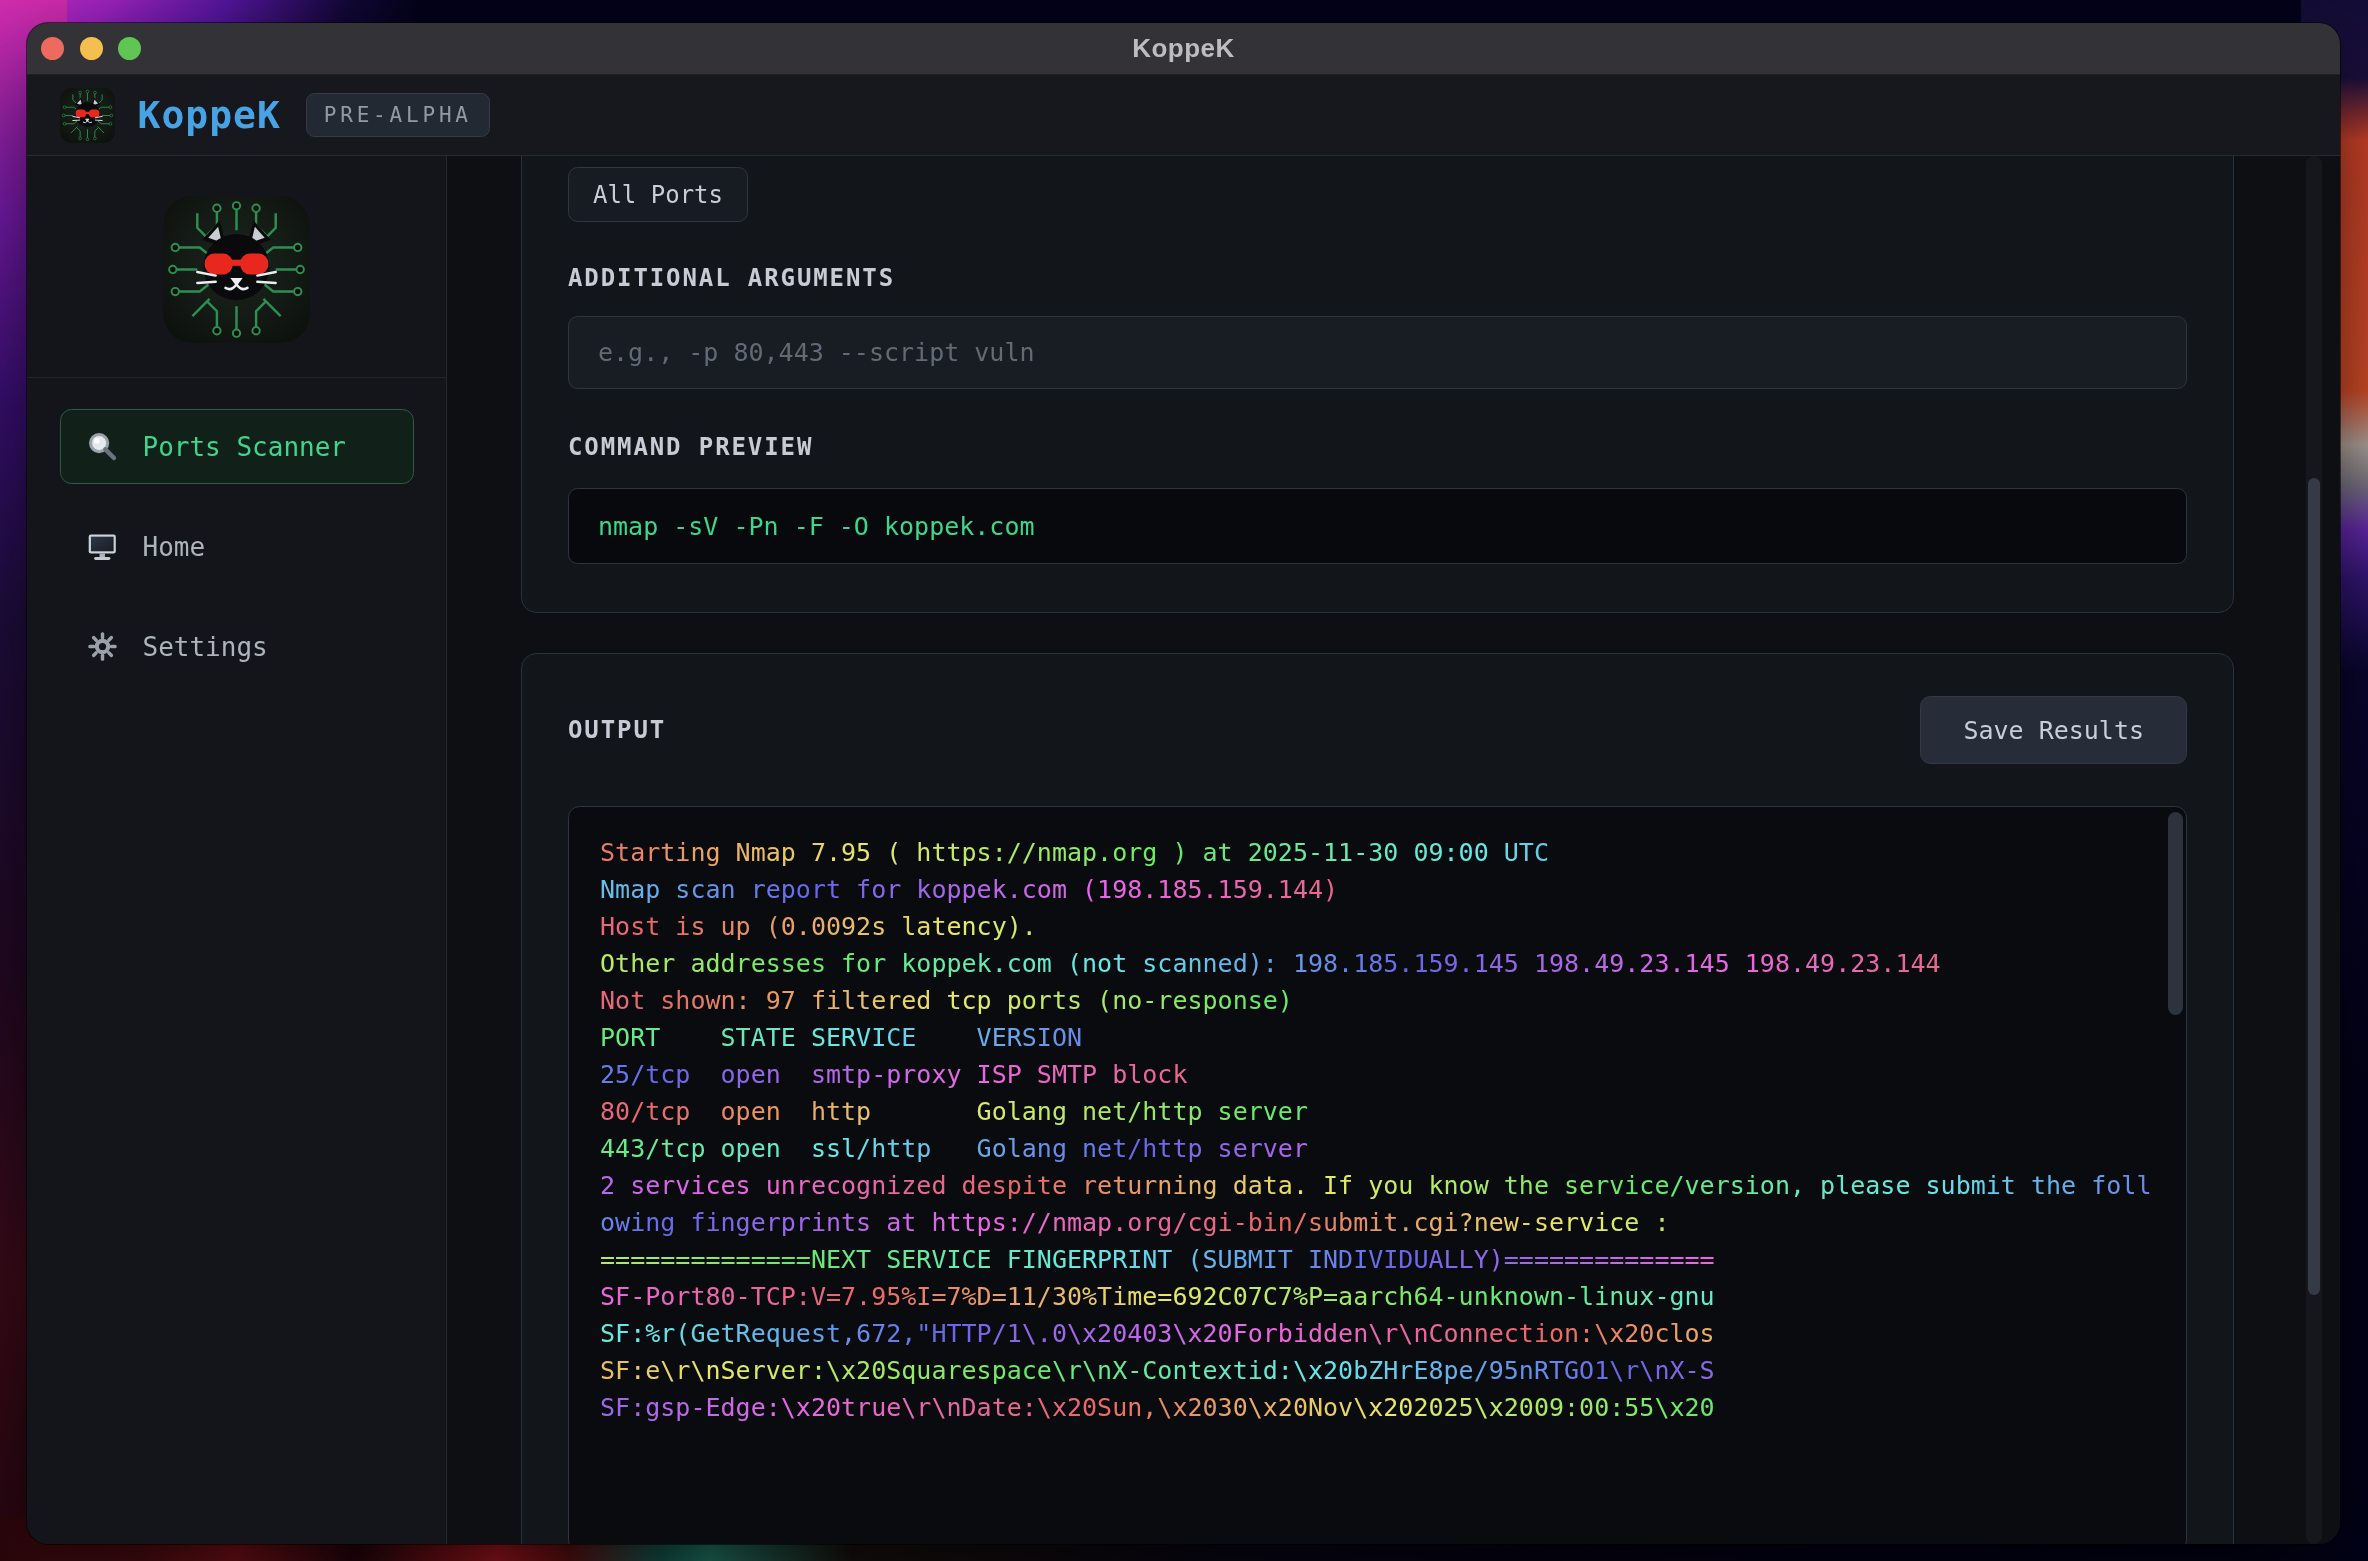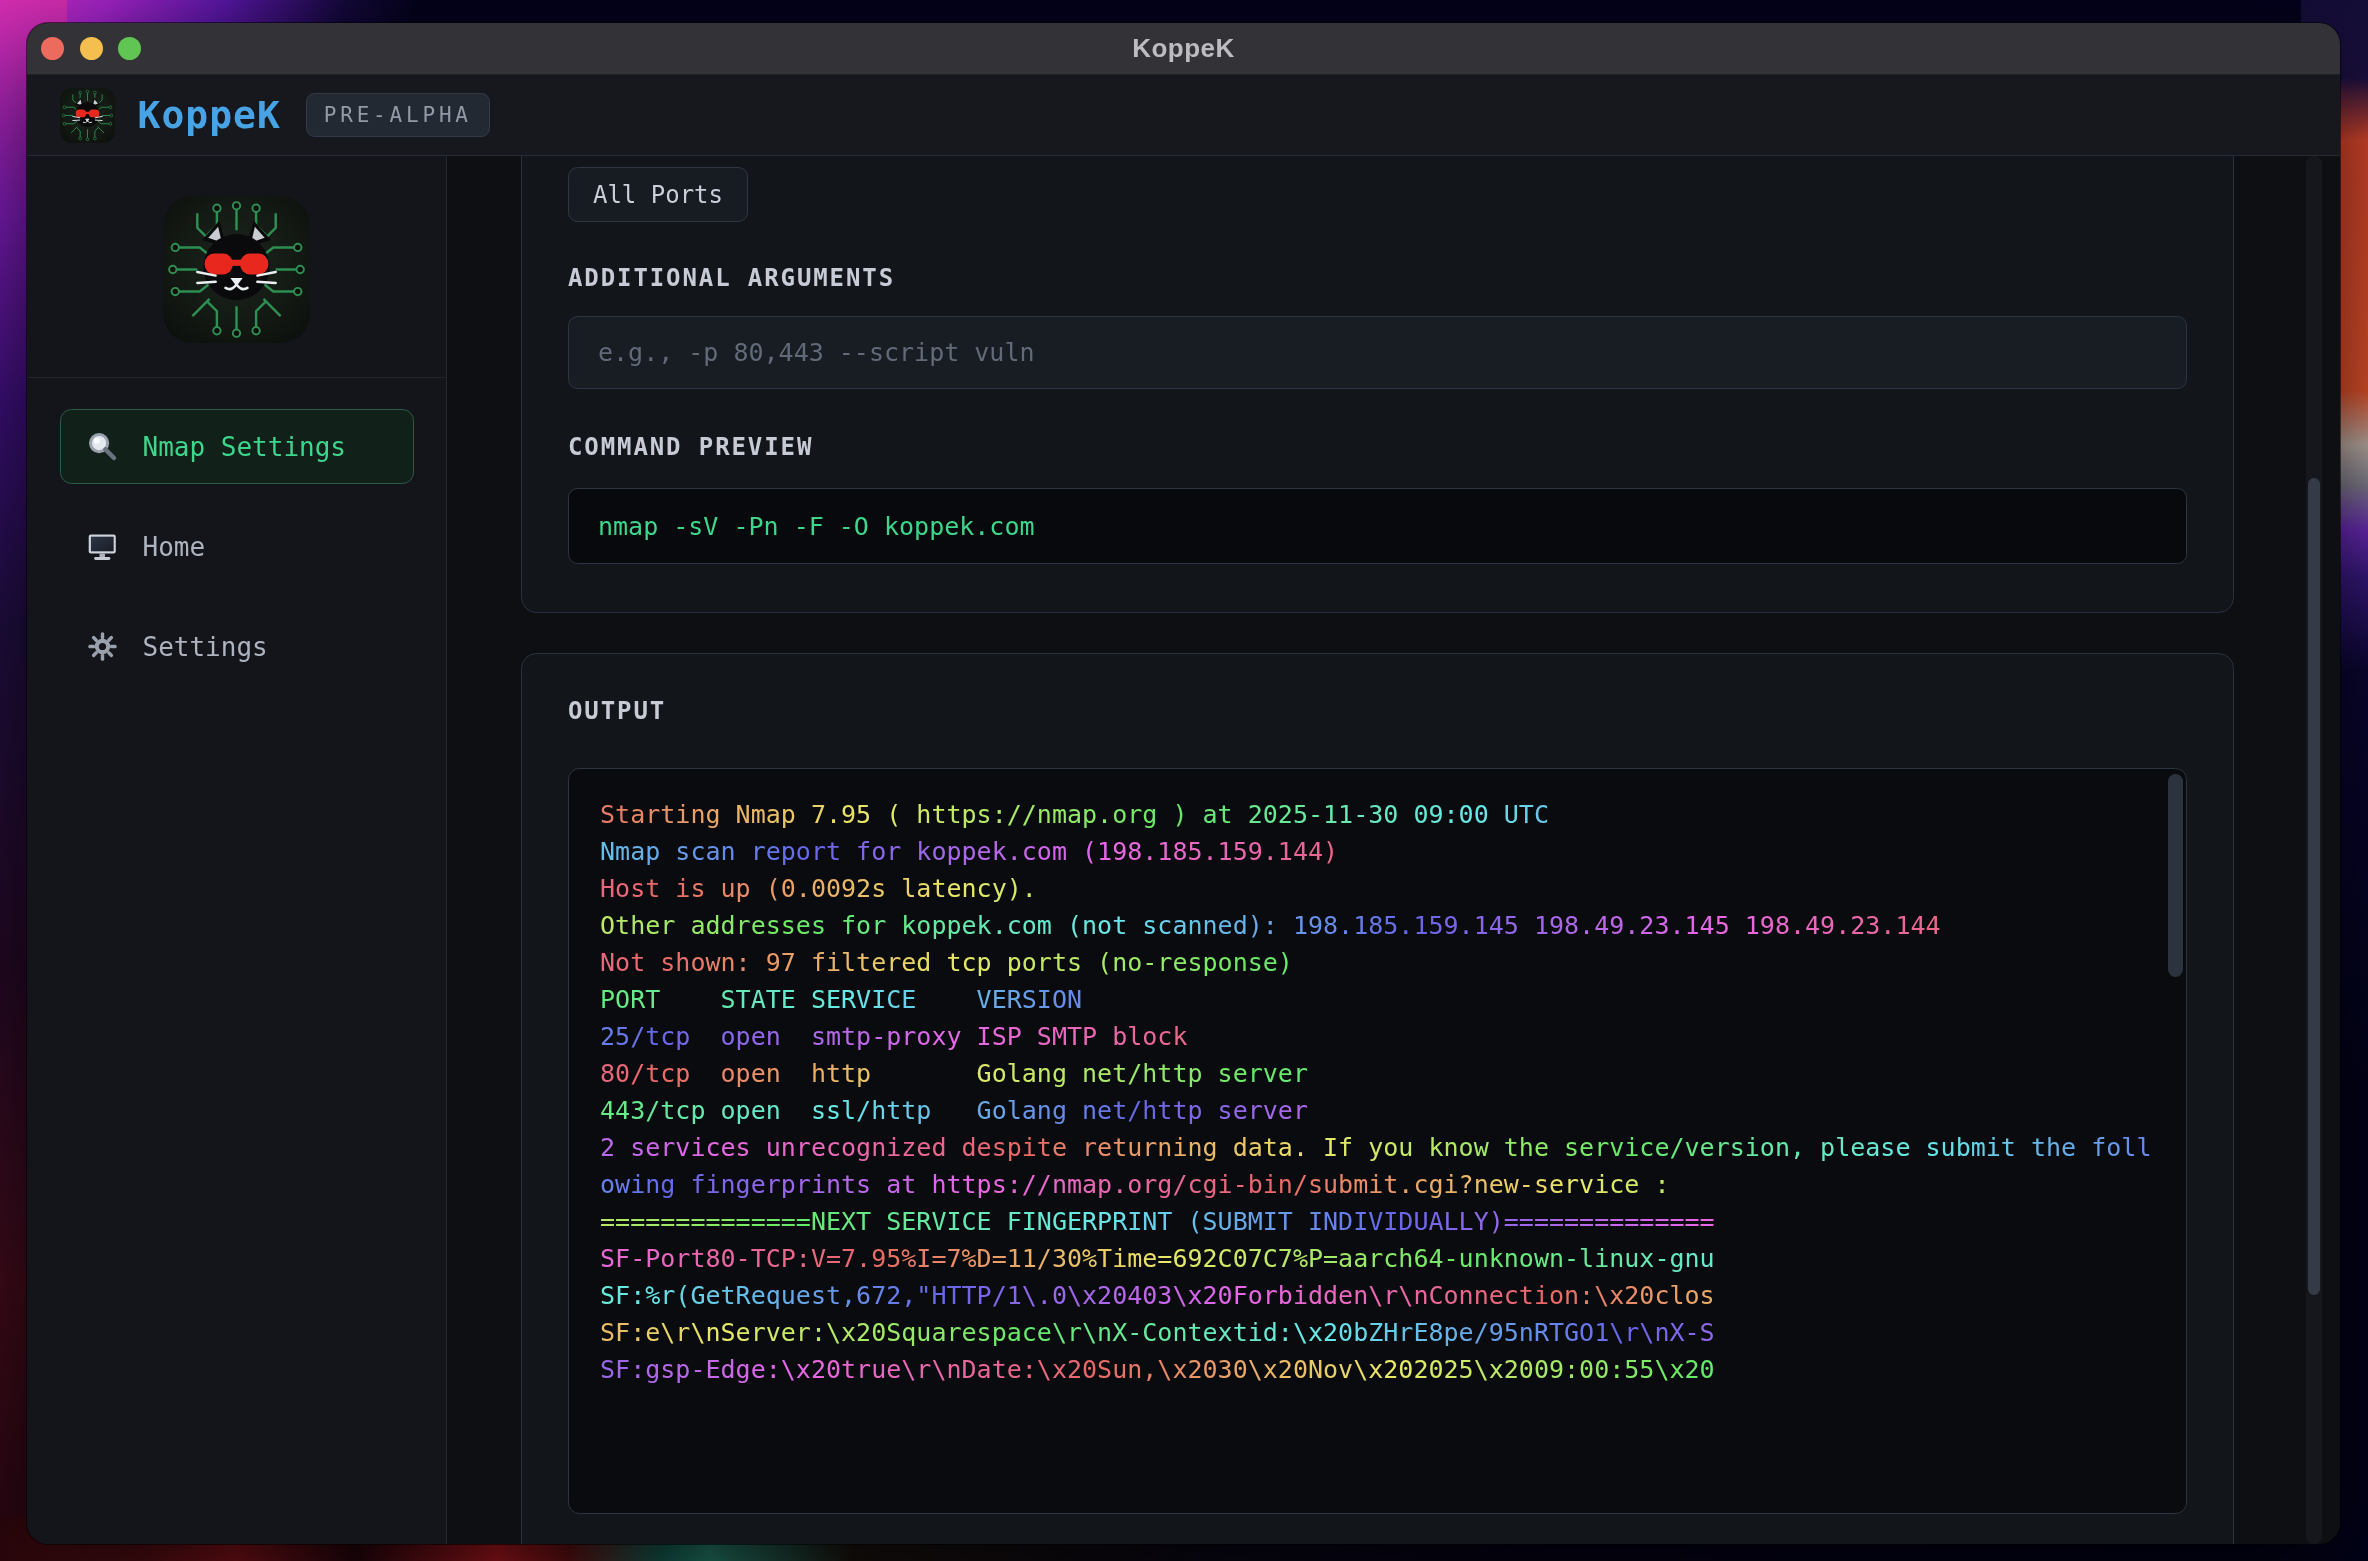--- a/index.html
+++ b/index.html
@@ -237,21 +237,21 @@
 
 
         <div class="nav-item active">
           <span class="nicon">
             <svg width="32.5" height="32.5" viewBox="0 0 36 36">
               <circle cx="14.5" cy="14.5" r="9.5" fill="#e4e9ee" stroke="#9aa2ad" stroke-width="3.4"></circle>
               <circle cx="12" cy="12" r="3.2" fill="#ffffff" opacity="0.85"></circle>
               <line x1="21.5" y1="21.5" x2="31" y2="31" stroke="#6b7280" stroke-width="5" stroke-linecap="round"></line>
             </svg>
           </span>
-          <span>Nmap Settings</span>
+          <span>Ports Scanner</span>
         </div>
 
         <div class="nav-item">
           <span class="nicon">
             <svg width="32.5" height="32.5" viewBox="0 0 36 36">
               <rect x="3" y="5" width="30" height="21" rx="2.5" fill="#cdd3da"></rect>
               <rect x="5.5" y="7.5" width="25" height="16" fill="#20242c"></rect>
               <rect x="5.5" y="7.5" width="25" height="16" fill="url(#scr)" opacity="0.5"></rect>
               <defs>
                   <linearGradient id="scr" x1="0" y1="0" x2="1" y2="1">
@@ -305,20 +305,21 @@
           <div class="sec-label second">COMMAND PREVIEW</div>
           <div class="cmd-box">
             <span class="cmd-text">nmap -sV -Pn -F -O koppek.com</span>
           </div>
 
         </div>
 
         <div class="card output-card">
           <div class="output-head">
             <span class="sec-label" style="margin-top:0">OUTPUT</span>
+            <button class="save-btn">Save Results</button>
           </div>
           <div class="terminal">
             <div>
                 <div class="tline"><span style="color: rgb(233, 121, 103);">S</span><span style="color: rgb(233, 127, 103);">t</span><span style="color: rgb(233, 134, 103);">a</span><span style="color: rgb(233, 140, 103);">r</span><span style="color: rgb(233, 147, 103);">t</span><span style="color: rgb(233, 153, 103);">i</span><span style="color: rgb(233, 160, 103);">n</span><span style="color: rgb(233, 166, 103);">g</span><span style="color: rgb(233, 173, 103);"> </span><span style="color: rgb(233, 179, 103);">N</span><span style="color: rgb(233, 186, 103);">m</span><span style="color: rgb(233, 192, 103);">a</span><span style="color: rgb(233, 199, 103);">p</span><span style="color: rgb(233, 205, 103);"> </span><span style="color: rgb(233, 212, 103);">7</span><span style="color: rgb(233, 218, 103);">.</span><span style="color: rgb(233, 225, 103);">9</span><span style="color: rgb(233, 231, 103);">5</span><span style="color: rgb(229, 233, 103);"> </span><span style="color: rgb(222, 233, 103);">(</span><span style="color: rgb(216, 233, 103);"> </span><span style="color: rgb(209, 233, 103);">h</span><span style="color: rgb(203, 233, 103);">t</span><span style="color: rgb(196, 233, 103);">t</span><span style="color: rgb(190, 233, 103);">p</span><span style="color: rgb(183, 233, 103);">s</span><span style="color: rgb(177, 233, 103);">:</span><span style="color: rgb(170, 233, 103);">/</span><span style="color: rgb(164, 233, 103);">/</span><span style="color: rgb(157, 233, 103);">n</span><span style="color: rgb(151, 233, 103);">m</span><span style="color: rgb(144, 233, 103);">a</span><span style="color: rgb(138, 233, 103);">p</span><span style="color: rgb(131, 233, 103);">.</span><span style="color: rgb(125, 233, 103);">o</span><span style="color: rgb(118, 233, 103);">r</span><span style="color: rgb(112, 233, 103);">g</span><span style="color: rgb(105, 233, 103);"> </span><span style="color: rgb(103, 233, 108);">)</span><span style="color: rgb(103, 233, 114);"> </span><span style="color: rgb(103, 233, 121);">a</span><span style="color: rgb(103, 233, 127);">t</span><span style="color: rgb(103, 233, 134);"> </span><span style="color: rgb(103, 233, 140);">2</span><span style="color: rgb(103, 233, 147);">0</span><span style="color: rgb(103, 233, 153);">2</span><span style="color: rgb(103, 233, 160);">5</span><span style="color: rgb(103, 233, 166);">-</span><span style="color: rgb(103, 233, 173);">1</span><span style="color: rgb(103, 233, 179);">1</span><span style="color: rgb(103, 233, 186);">-</span><span style="color: rgb(103, 233, 192);">3</span><span style="color: rgb(103, 233, 199);">0</span><span style="color: rgb(103, 233, 205);"> </span><span style="color: rgb(103, 233, 212);">0</span><span style="color: rgb(103, 233, 218);">9</span><span style="color: rgb(103, 233, 225);">:</span><span style="color: rgb(103, 233, 231);">0</span><span style="color: rgb(103, 229, 233);">0</span><span style="color: rgb(103, 222, 233);"> </span><span style="color: rgb(103, 216, 233);">U</span><span style="color: rgb(103, 209, 233);">T</span><span style="color: rgb(103, 203, 233);">C</span></div>
                 <div class="tline"><span style="color: rgb(103, 190, 233);">N</span><span style="color: rgb(103, 183, 233);">m</span><span style="color: rgb(103, 177, 233);">a</span><span style="color: rgb(103, 170, 233);">p</span><span style="color: rgb(103, 164, 233);"> </span><span style="color: rgb(103, 157, 233);">s</span><span style="color: rgb(103, 151, 233);">c</span><span style="color: rgb(103, 144, 233);">a</span><span style="color: rgb(103, 138, 233);">n</span><span style="color: rgb(103, 131, 233);"> </span><span style="color: rgb(103, 125, 233);">r</span><span style="color: rgb(103, 118, 233);">e</span><span style="color: rgb(103, 112, 233);">p</span><span style="color: rgb(103, 105, 233);">o</span><span style="color: rgb(108, 103, 233);">r</span><span style="color: rgb(114, 103, 233);">t</span><span style="color: rgb(121, 103, 233);"> </span><span style="color: rgb(127, 103, 233);">f</span><span style="color: rgb(134, 103, 233);">o</span><span style="color: rgb(140, 103, 233);">r</span><span style="color: rgb(147, 103, 233);"> </span><span style="color: rgb(153, 103, 233);">k</span><span style="color: rgb(160, 103, 233);">o</span><span style="color: rgb(166, 103, 233);">p</span><span style="color: rgb(173, 103, 233);">p</span><span style="color: rgb(179, 103, 233);">e</span><span style="color: rgb(186, 103, 233);">k</span><span style="color: rgb(192, 103, 233);">.</span><span style="color: rgb(199, 103, 233);">c</span><span style="color: rgb(205, 103, 233);">o</span><span style="color: rgb(212, 103, 233);">m</span><span style="color: rgb(218, 103, 233);"> </span><span style="color: rgb(225, 103, 233);">(</span><span style="color: rgb(231, 103, 233);">1</span><span style="color: rgb(233, 103, 229);">9</span><span style="color: rgb(233, 103, 222);">8</span><span style="color: rgb(233, 103, 216);">.</span><span style="color: rgb(233, 103, 209);">1</span><span style="color: rgb(233, 103, 203);">8</span><span style="color: rgb(233, 103, 196);">5</span><span style="color: rgb(233, 103, 190);">.</span><span style="color: rgb(233, 103, 183);">1</span><span style="color: rgb(233, 103, 177);">5</span><span style="color: rgb(233, 103, 170);">9</span><span style="color: rgb(233, 103, 164);">.</span><span style="color: rgb(233, 103, 157);">1</span><span style="color: rgb(233, 103, 151);">4</span><span style="color: rgb(233, 103, 144);">4</span><span style="color: rgb(233, 103, 138);">)</span></div>
                 <div class="tline"><span style="color: rgb(233, 103, 125);">H</span><span style="color: rgb(233, 103, 118);">o</span><span style="color: rgb(233, 103, 112);">s</span><span style="color: rgb(233, 103, 105);">t</span><span style="color: rgb(233, 108, 103);"> </span><span style="color: rgb(233, 114, 103);">i</span><span style="color: rgb(233, 121, 103);">s</span><span style="color: rgb(233, 127, 103);"> </span><span style="color: rgb(233, 134, 103);">u</span><span style="color: rgb(233, 140, 103);">p</span><span style="color: rgb(233, 147, 103);"> </span><span style="color: rgb(233, 153, 103);">(</span><span style="color: rgb(233, 160, 103);">0</span><span style="color: rgb(233, 166, 103);">.</span><span style="color: rgb(233, 173, 103);">0</span><span style="color: rgb(233, 179, 103);">0</span><span style="color: rgb(233, 186, 103);">9</span><span style="color: rgb(233, 192, 103);">2</span><span style="color: rgb(233, 199, 103);">s</span><span style="color: rgb(233, 205, 103);"> </span><span style="color: rgb(233, 212, 103);">l</span><span style="color: rgb(233, 218, 103);">a</span><span style="color: rgb(233, 225, 103);">t</span><span style="color: rgb(233, 231, 103);">e</span><span style="color: rgb(229, 233, 103);">n</span><span style="color: rgb(222, 233, 103);">c</span><span style="color: rgb(216, 233, 103);">y</span><span style="color: rgb(209, 233, 103);">)</span><span style="color: rgb(203, 233, 103);">.</span></div>
                 <div class="tline"><span style="color: rgb(190, 233, 103);">O</span><span style="color: rgb(183, 233, 103);">t</span><span style="color: rgb(177, 233, 103);">h</span><span style="color: rgb(170, 233, 103);">e</span><span style="color: rgb(164, 233, 103);">r</span><span style="color: rgb(157, 233, 103);"> </span><span style="color: rgb(151, 233, 103);">a</span><span style="color: rgb(144, 233, 103);">d</span><span style="color: rgb(138, 233, 103);">d</span><span style="color: rgb(131, 233, 103);">r</span><span style="color: rgb(125, 233, 103);">e</span><span style="color: rgb(118, 233, 103);">s</span><span style="color: rgb(112, 233, 103);">s</span><span style="color: rgb(105, 233, 103);">e</span><span style="color: rgb(103, 233, 108);">s</span><span style="color: rgb(103, 233, 114);"> </span><span style="color: rgb(103, 233, 121);">f</span><span style="color: rgb(103, 233, 127);">o</span><span style="color: rgb(103, 233, 134);">r</span><span style="color: rgb(103, 233, 140);"> </span><span style="color: rgb(103, 233, 147);">k</span><span style="color: rgb(103, 233, 153);">o</span><span style="color: rgb(103, 233, 160);">p</span><span style="color: rgb(103, 233, 166);">p</span><span style="color: rgb(103, 233, 173);">e</span><span style="color: rgb(103, 233, 179);">k</span><span style="color: rgb(103, 233, 186);">.</span><span style="color: rgb(103, 233, 192);">c</span><span style="color: rgb(103, 233, 199);">o</span><span style="color: rgb(103, 233, 205);">m</span><span style="color: rgb(103, 233, 212);"> </span><span style="color: rgb(103, 233, 218);">(</span><span style="color: rgb(103, 233, 225);">n</span><span style="color: rgb(103, 233, 231);">o</span><span style="color: rgb(103, 229, 233);">t</span><span style="color: rgb(103, 222, 233);"> </span><span style="color: rgb(103, 216, 233);">s</span><span style="color: rgb(103, 209, 233);">c</span><span style="color: rgb(103, 203, 233);">a</span><span style="color: rgb(103, 196, 233);">n</span><span style="color: rgb(103, 190, 233);">n</span><span style="color: rgb(103, 183, 233);">e</span><span style="color: rgb(103, 177, 233);">d</span><span style="color: rgb(103, 170, 233);">)</span><span style="color: rgb(103, 164, 233);">:</span><span style="color: rgb(103, 157, 233);"> </span><span style="color: rgb(103, 151, 233);">1</span><span style="color: rgb(103, 144, 233);">9</span><span style="color: rgb(103, 138, 233);">8</span><span style="color: rgb(103, 131, 233);">.</span><span style="color: rgb(103, 125, 233);">1</span><span style="color: rgb(103, 118, 233);">8</span><span style="color: rgb(103, 112, 233);">5</span><span style="color: rgb(103, 105, 233);">.</span><span style="color: rgb(108, 103, 233);">1</span><span style="color: rgb(114, 103, 233);">5</span><span style="color: rgb(121, 103, 233);">9</span><span style="color: rgb(127, 103, 233);">.</span><span style="color: rgb(134, 103, 233);">1</span><span style="color: rgb(140, 103, 233);">4</span><span style="color: rgb(147, 103, 233);">5</span><span style="color: rgb(153, 103, 233);"> </span><span style="color: rgb(160, 103, 233);">1</span><span style="color: rgb(166, 103, 233);">9</span><span style="color: rgb(173, 103, 233);">8</span><span style="color: rgb(179, 103, 233);">.</span><span style="color: rgb(186, 103, 233);">4</span><span style="color: rgb(192, 103, 233);">9</span><span style="color: rgb(199, 103, 233);">.</span><span style="color: rgb(205, 103, 233);">2</span><span style="color: rgb(212, 103, 233);">3</span><span style="color: rgb(218, 103, 233);">.</span><span style="color: rgb(225, 103, 233);">1</span><span style="color: rgb(231, 103, 233);">4</span><span style="color: rgb(233, 103, 229);">5</span><span style="color: rgb(233, 103, 222);"> </span><span style="color: rgb(233, 103, 216);">1</span><span style="color: rgb(233, 103, 209);">9</span><span style="color: rgb(233, 103, 203);">8</span><span style="color: rgb(233, 103, 196);">.</span><span style="color: rgb(233, 103, 190);">4</span><span style="color: rgb(233, 103, 183);">9</span><span style="color: rgb(233, 103, 177);">.</span><span style="color: rgb(233, 103, 170);">2</span><span style="color: rgb(233, 103, 164);">3</span><span style="color: rgb(233, 103, 157);">.</span><span style="color: rgb(233, 103, 151);">1</span><span style="color: rgb(233, 103, 144);">4</span><span style="color: rgb(233, 103, 138);">4</span></div>
                 <div class="tline"><span style="color: rgb(233, 103, 125);">N</span><span style="color: rgb(233, 103, 118);">o</span><span style="color: rgb(233, 103, 112);">t</span><span style="color: rgb(233, 103, 105);"> </span><span style="color: rgb(233, 108, 103);">s</span><span style="color: rgb(233, 114, 103);">h</span><span style="color: rgb(233, 121, 103);">o</span><span style="color: rgb(233, 127, 103);">w</span><span style="color: rgb(233, 134, 103);">n</span><span style="color: rgb(233, 140, 103);">:</span><span style="color: rgb(233, 147, 103);"> </span><span style="color: rgb(233, 153, 103);">9</span><span style="color: rgb(233, 160, 103);">7</span><span style="color: rgb(233, 166, 103);"> </span><span style="color: rgb(233, 173, 103);">f</span><span style="color: rgb(233, 179, 103);">i</span><span style="color: rgb(233, 186, 103);">l</span><span style="color: rgb(233, 192, 103);">t</span><span style="color: rgb(233, 199, 103);">e</span><span style="color: rgb(233, 205, 103);">r</span><span style="color: rgb(233, 212, 103);">e</span><span style="color: rgb(233, 218, 103);">d</span><span style="color: rgb(233, 225, 103);"> </span><span style="color: rgb(233, 231, 103);">t</span><span style="color: rgb(229, 233, 103);">c</span><span style="color: rgb(222, 233, 103);">p</span><span style="color: rgb(216, 233, 103);"> </span><span style="color: rgb(209, 233, 103);">p</span><span style="color: rgb(203, 233, 103);">o</span><span style="color: rgb(196, 233, 103);">r</span><span style="color: rgb(190, 233, 103);">t</span><span style="color: rgb(183, 233, 103);">s</span><span style="color: rgb(177, 233, 103);"> </span><span style="color: rgb(170, 233, 103);">(</span><span style="color: rgb(164, 233, 103);">n</span><span style="color: rgb(157, 233, 103);">o</span><span style="color: rgb(151, 233, 103);">-</span><span style="color: rgb(144, 233, 103);">r</span><span style="color: rgb(138, 233, 103);">e</span><span style="color: rgb(131, 233, 103);">s</span><span style="color: rgb(125, 233, 103);">p</span><span style="color: rgb(118, 233, 103);">o</span><span style="color: rgb(112, 233, 103);">n</span><span style="color: rgb(105, 233, 103);">s</span><span style="color: rgb(103, 233, 108);">e</span><span style="color: rgb(103, 233, 114);">)</span></div>
                 <div class="tline"><span style="color: rgb(103, 233, 127);">P</span><span style="color: rgb(103, 233, 134);">O</span><span style="color: rgb(103, 233, 140);">R</span><span style="color: rgb(103, 233, 147);">T</span><span style="color: rgb(103, 233, 153);"> </span><span style="color: rgb(103, 233, 160);"> </span><span style="color: rgb(103, 233, 166);"> </span><span style="color: rgb(103, 233, 173);"> </span><span style="color: rgb(103, 233, 179);">S</span><span style="color: rgb(103, 233, 186);">T</span><span style="color: rgb(103, 233, 192);">A</span><span style="color: rgb(103, 233, 199);">T</span><span style="color: rgb(103, 233, 205);">E</span><span style="color: rgb(103, 233, 212);"> </span><span style="color: rgb(103, 233, 218);">S</span><span style="color: rgb(103, 233, 225);">E</span><span style="color: rgb(103, 233, 231);">R</span><span style="color: rgb(103, 229, 233);">V</span><span style="color: rgb(103, 222, 233);">I</span><span style="color: rgb(103, 216, 233);">C</span><span style="color: rgb(103, 209, 233);">E</span><span style="color: rgb(103, 203, 233);"> </span><span style="color: rgb(103, 196, 233);"> </span><span style="color: rgb(103, 190, 233);"> </span><span style="color: rgb(103, 183, 233);"> </span><span style="color: rgb(103, 177, 233);">V</span><span style="color: rgb(103, 170, 233);">E</span><span style="color: rgb(103, 164, 233);">R</span><span style="color: rgb(103, 157, 233);">S</span><span style="color: rgb(103, 151, 233);">I</span><span style="color: rgb(103, 144, 233);">O</span><span style="color: rgb(103, 138, 233);">N</span></div>
                 <div class="tline"><span style="color: rgb(103, 125, 233);">2</span><span style="color: rgb(103, 118, 233);">5</span><span style="color: rgb(103, 112, 233);">/</span><span style="color: rgb(103, 105, 233);">t</span><span style="color: rgb(108, 103, 233);">c</span><span style="color: rgb(114, 103, 233);">p</span><span style="color: rgb(121, 103, 233);"> </span><span style="color: rgb(127, 103, 233);"> </span><span style="color: rgb(134, 103, 233);">o</span><span style="color: rgb(140, 103, 233);">p</span><span style="color: rgb(147, 103, 233);">e</span><span style="color: rgb(153, 103, 233);">n</span><span style="color: rgb(160, 103, 233);"> </span><span style="color: rgb(166, 103, 233);"> </span><span style="color: rgb(173, 103, 233);">s</span><span style="color: rgb(179, 103, 233);">m</span><span style="color: rgb(186, 103, 233);">t</span><span style="color: rgb(192, 103, 233);">p</span><span style="color: rgb(199, 103, 233);">-</span><span style="color: rgb(205, 103, 233);">p</span><span style="color: rgb(212, 103, 233);">r</span><span style="color: rgb(218, 103, 233);">o</span><span style="color: rgb(225, 103, 233);">x</span><span style="color: rgb(231, 103, 233);">y</span><span style="color: rgb(233, 103, 229);"> </span><span style="color: rgb(233, 103, 222);">I</span><span style="color: rgb(233, 103, 216);">S</span><span style="color: rgb(233, 103, 209);">P</span><span style="color: rgb(233, 103, 203);"> </span><span style="color: rgb(233, 103, 196);">S</span><span style="color: rgb(233, 103, 190);">M</span><span style="color: rgb(233, 103, 183);">T</span><span style="color: rgb(233, 103, 177);">P</span><span style="color: rgb(233, 103, 170);"> </span><span style="color: rgb(233, 103, 164);">b</span><span style="color: rgb(233, 103, 157);">l</span><span style="color: rgb(233, 103, 151);">o</span><span style="color: rgb(233, 103, 144);">c</span><span style="color: rgb(233, 103, 138);">k</span></div>

